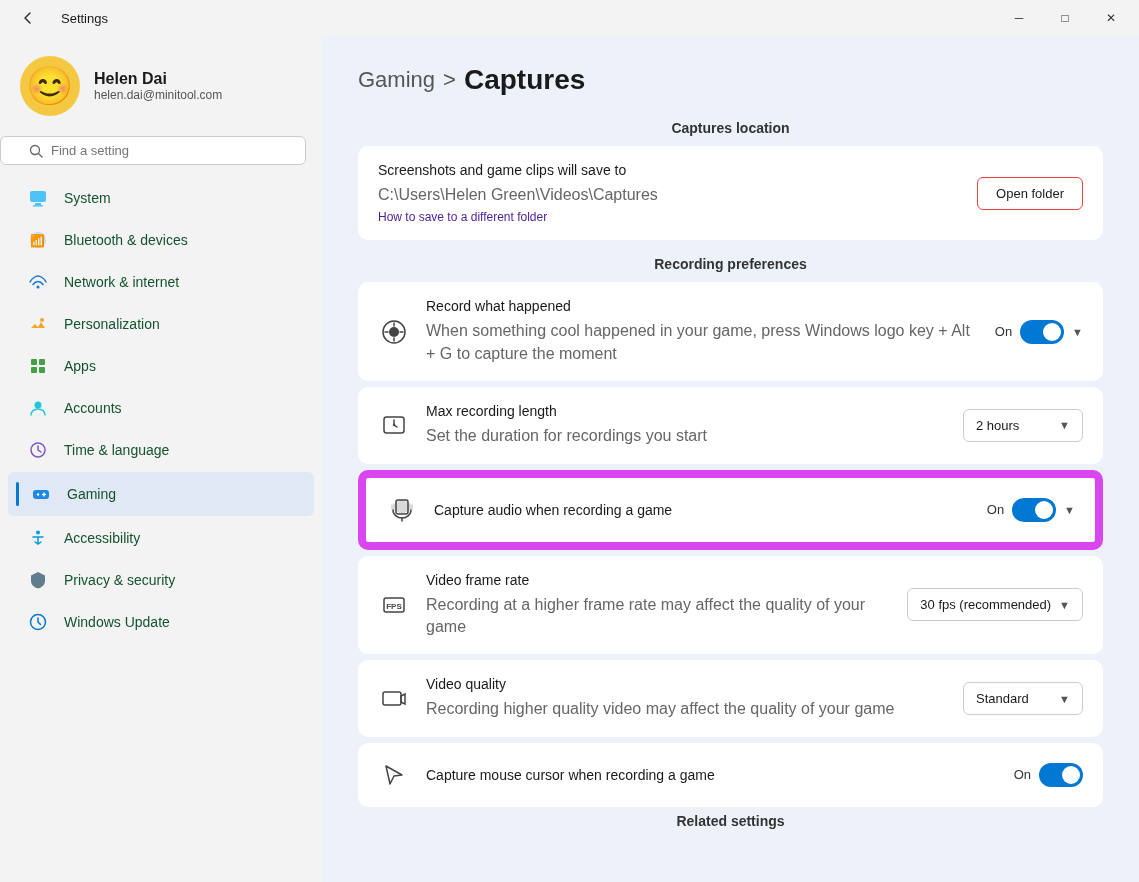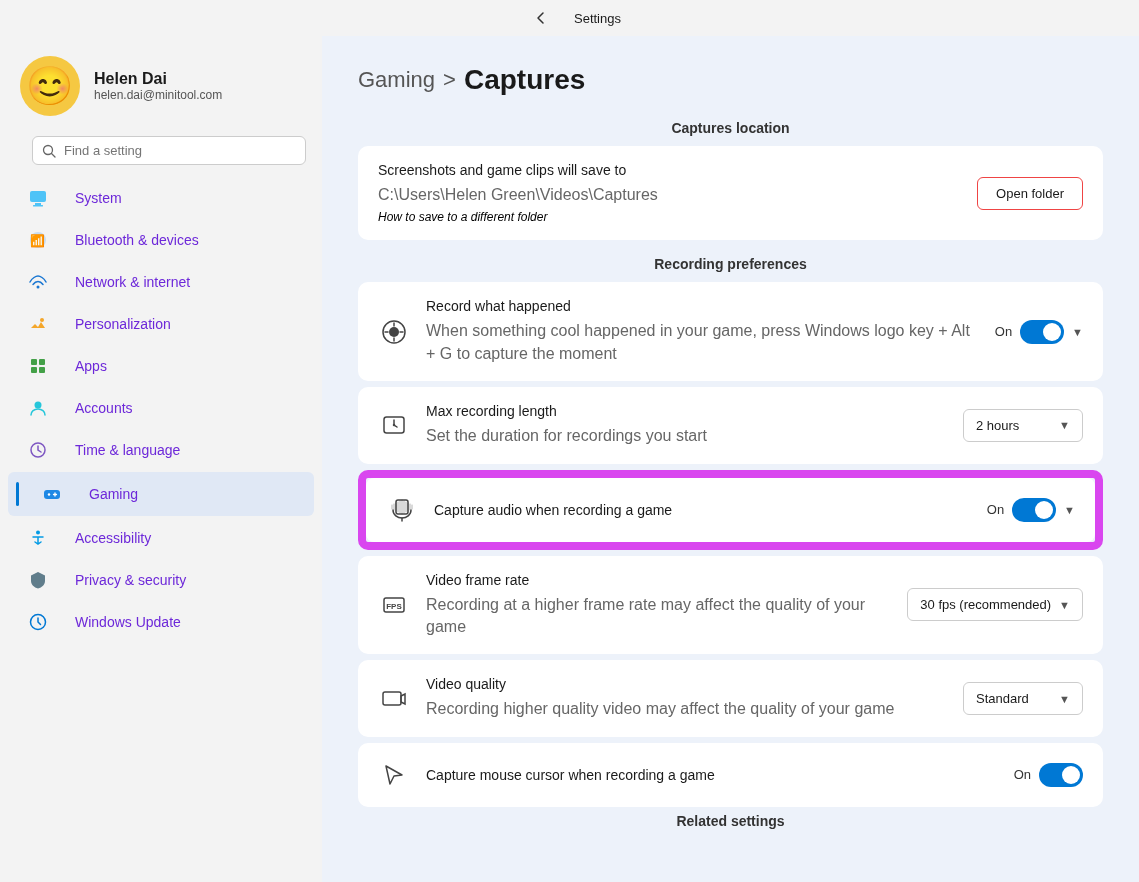--- a/index.html
+++ b/index.html
@@ -13,21 +13,20 @@
       flex-direction: column;
     }
     .titlebar {
       display: flex;
       align-items: center;
       background: #f3f3f3;
       height: 36px;
       padding: 0 5px;
       justify-content: space-between;
       flex-shrink: 0;
-      flex-direction: column;
     }
     .titlebar-left {
       display: flex;
       align-items: center;
       gap: 10px;
     }
     .titlebar-title {
       font-size: 13px;
       color: #1a1a1a;
     }
@@ -79,47 +78,47 @@
       overflow: hidden;
     }
     .avatar-emoji {
       font-size: 38px;
       line-height: 1;
     }
     .user-info { display: flex; flex-direction: column; }
     .user-name { font-size: 16px; font-weight: 600; color: #1a1a1a; }
     .user-email { font-size: 12px; color: #555; }
     .search-box {
-      margin: 4px 16px 12px 32px;
+      margin: 4px 16px 12px 0;
       display: flex;
       align-items: center;
       background: white;
       border: 1px solid #ccc;
       border-radius: 6px;
-      padding: 6px 9px;
+      padding: 6px 28px;
       gap: 8px;
     }
     .search-input {
       border: none;
       outline: none;
       font-size: 13px;
       flex: 1;
       background: transparent;
       color: #333;
     }
     .nav-item {
       display: flex;
       align-items: center;
       padding: 10px 20px;
-      gap: 27px;
+      gap: 16px;
       cursor: pointer;
       border-radius: 6px;
       margin: 1px 8px;
       font-size: 14px;
-      color: #6d28d9;
+      color: #14532d;
     }
     .nav-item.active {
       background: #e0e8f5;
       font-weight: 500;
     }
     .nav-icon {
       width: 20px;
       height: 20px;
       display: flex;
       align-items: center;
@@ -193,25 +192,24 @@
       border: 1px solid #ef4444;
       background: white;
       padding: 8px 18px;
       border-radius: 6px;
       font-size: 13px;
       cursor: pointer;
       color: #1a1a1a;
     }
     .link-text {
       font-size: 12px;
-      color: #000000;
+      color: #4c1d95;
       cursor: pointer;
       margin-top: 4px;
       display: block;
-      font-style: italic;
     }
     .toggle {
       width: 44px;
       height: 24px;
       background: #0078d4;
       border-radius: 12px;
       position: relative;
       cursor: pointer;
       flex-shrink: 0;
     }

